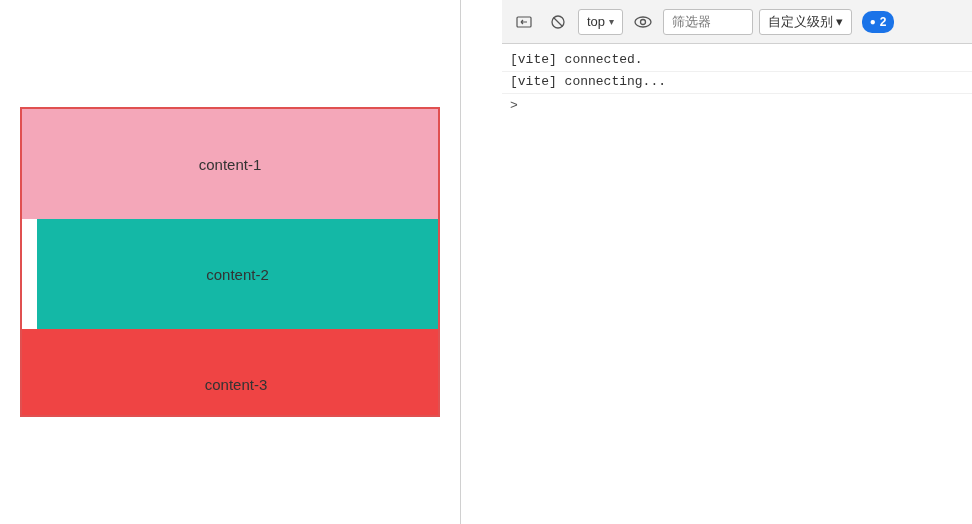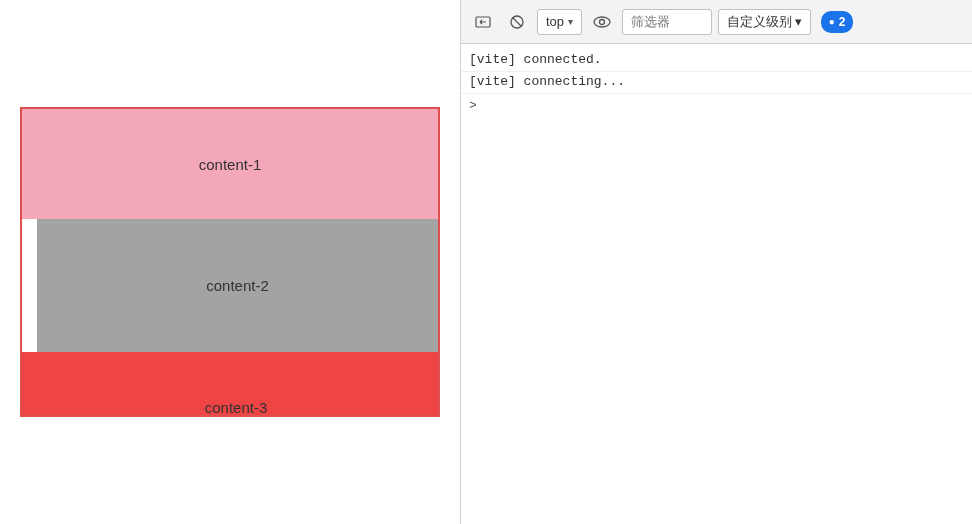--- a/index.html
+++ b/index.html
@@ -56,22 +56,22 @@
       color: #333;
       font-family: Arial, sans-serif;
     }
 
     .content-1 {
       background: #f4a7b9;
       height: 110px;
     }
 
     .content-2 {
-      background: #a3a3a3;
-      height: 133px;
+      background: #14b8a6;
+      height: 110px;
       margin-left: 15px;
     }
 
     .content-3 {
       background: #ef4444;
       height: 110px;
       padding-left: 12px;
     }
 
     
@@ -81,20 +81,21 @@
       background: #d0d0d0;
     }
 
     
     .right-panel {
       flex: 1;
       height: 524px;
       background: #ffffff;
       display: flex;
       flex-direction: column;
+      margin-left: 41px;
     }
 
     
     .devtools-toolbar {
       height: 44px;
       border-bottom: 1px solid #d0d0d0;
       display: flex;
       align-items: center;
       padding: 0 8px;
       gap: 6px;

